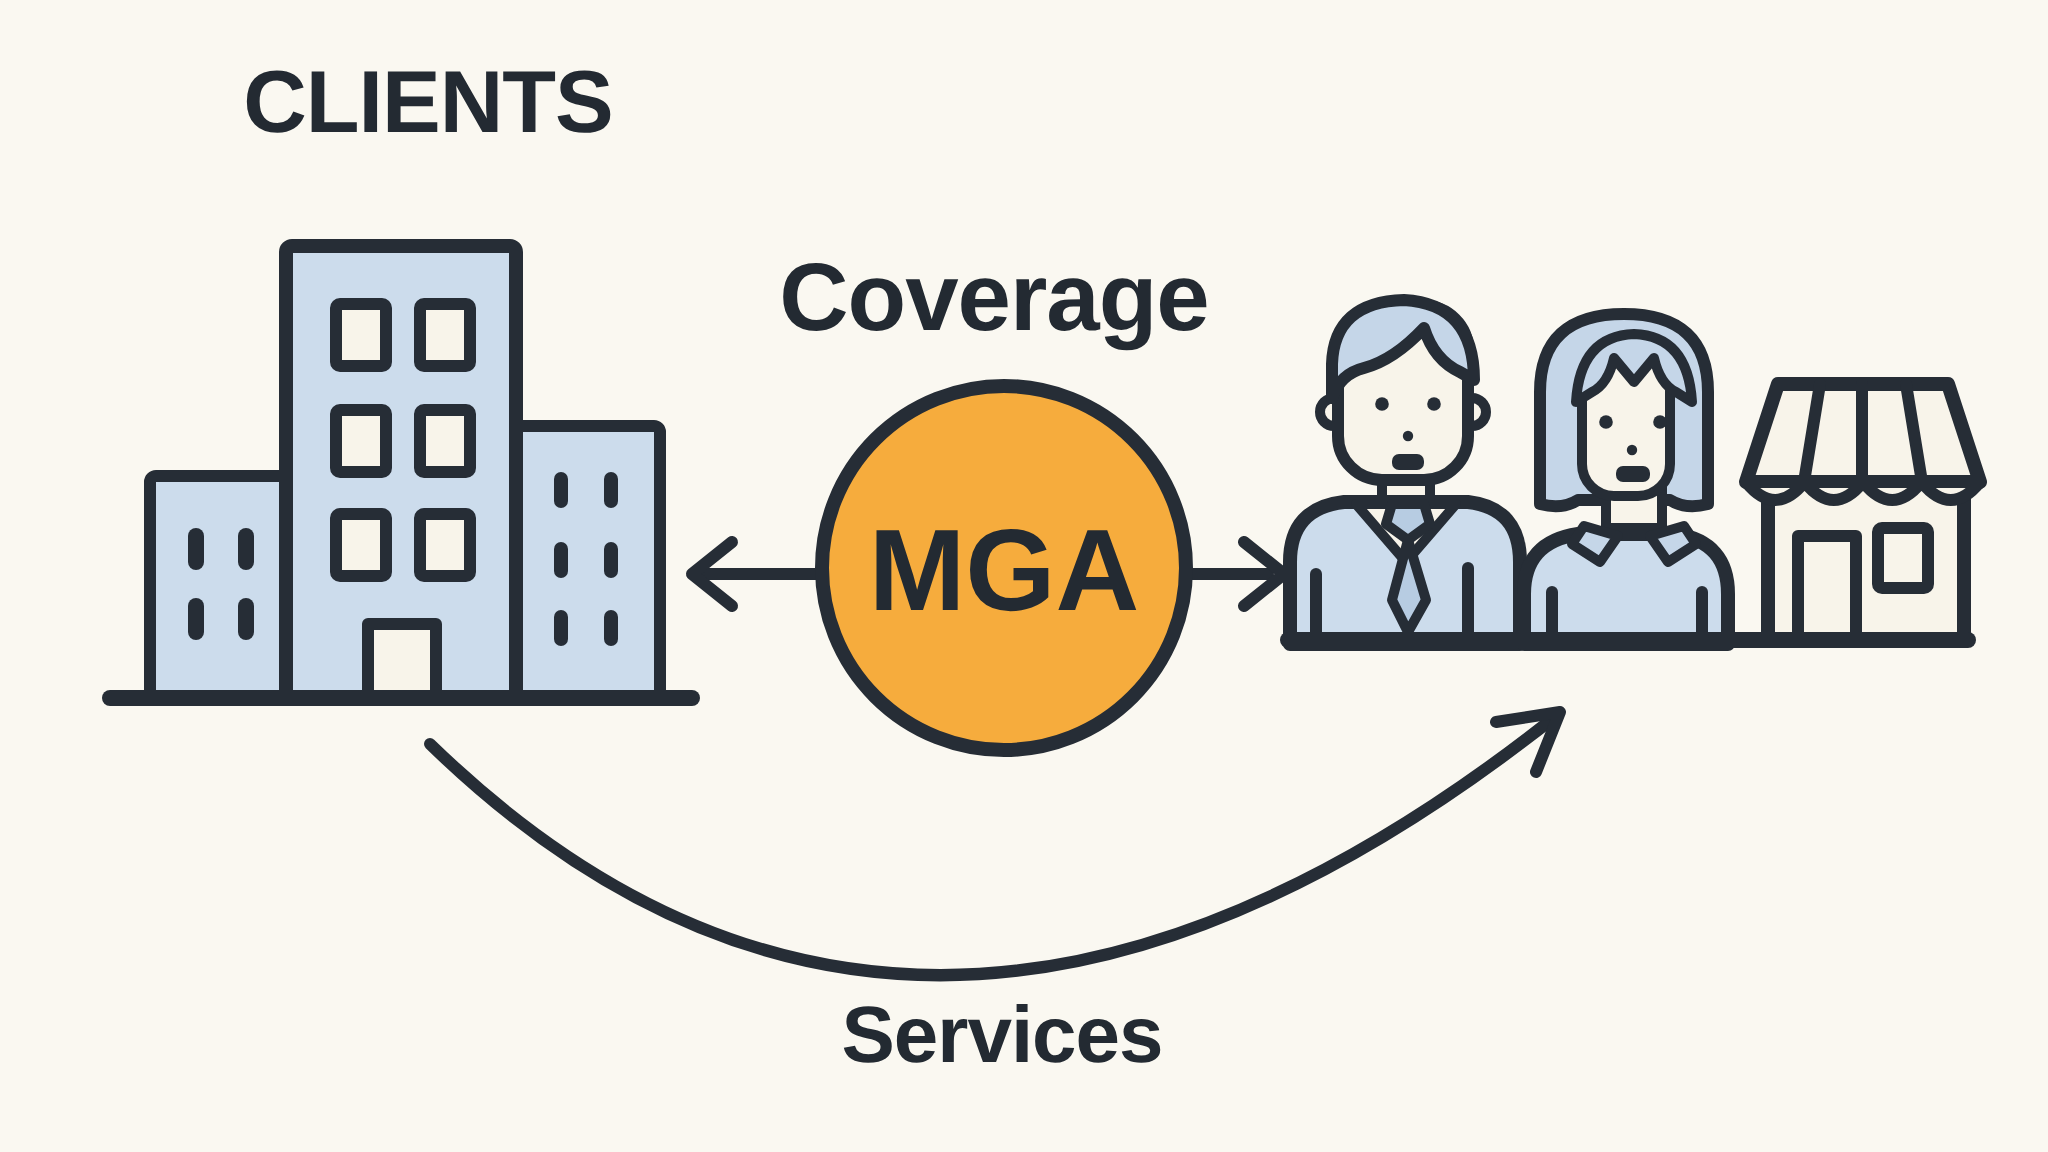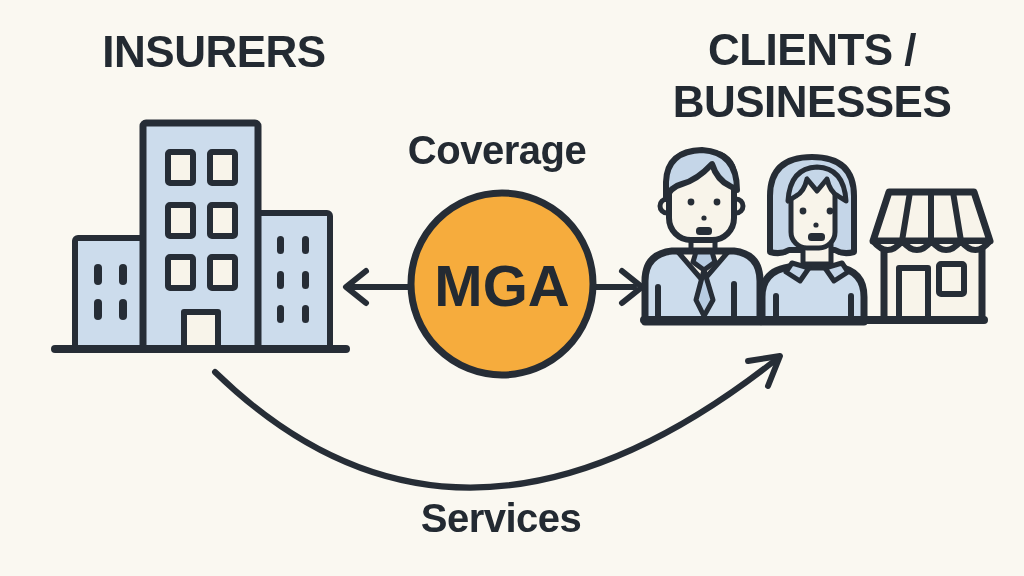--- a/index.html
+++ b/index.html
@@ -32,21 +32,21 @@
   .label-insurers{
     left:38px;top:29px;width:352px;
     font-size:44px;line-height:46px;font-weight:700;letter-spacing:-0.5px;
   }
   .label-clients{
     left:640px;top:24px;width:344px;
     font-size:44px;line-height:52px;font-weight:700;letter-spacing:-0.5px;
   }
   .label-coverage{
     left:347px;top:128px;width:300px;
-    font-size:40px;line-height:44px;font-weight:700;letter-spacing:-0.5px;
+    font-size:48px;line-height:44px;font-weight:700;letter-spacing:-0.5px;
   }
   .label-mga{
     left:402px;top:257px;width:200px;
     font-size:58px;line-height:58px;font-weight:700;letter-spacing:0px;
   }
   .label-services{
     left:351px;top:496px;width:300px;
     font-size:40px;line-height:44px;font-weight:700;letter-spacing:-0.5px;
   }
 </style>
@@ -169,19 +169,17 @@
       <line x1="776" y1="296" x2="776" y2="318" stroke-width="6"></line>
       <line x1="851" y1="296" x2="851" y2="318" stroke-width="6"></line>
 
       <path fill="#c5d6e8" stroke-width="5" d="M 792 263 L 809 268 L 800 281 L 786 272 Z"></path>
       <path fill="#c5d6e8" stroke-width="5" d="M 842 263 L 825 268 L 834 281 L 848 272 Z"></path>
     </g>
 
     <line x1="644" y1="320" x2="984" y2="320" stroke="#262d36" stroke-width="8"></line>
   </svg>
 
-  <div class="label label-insurers">INSURERS</div>
-  <div class="label label-clients">CLIENTS /
-BUSINESSES</div>
+  <div class="label label-insurers">CLIENTS</div>
   <div class="label label-coverage">Coverage</div>
   <div class="label label-services">Services</div>
   <div class="label label-mga">MGA</div>
 </div>
 
 </body></html>

